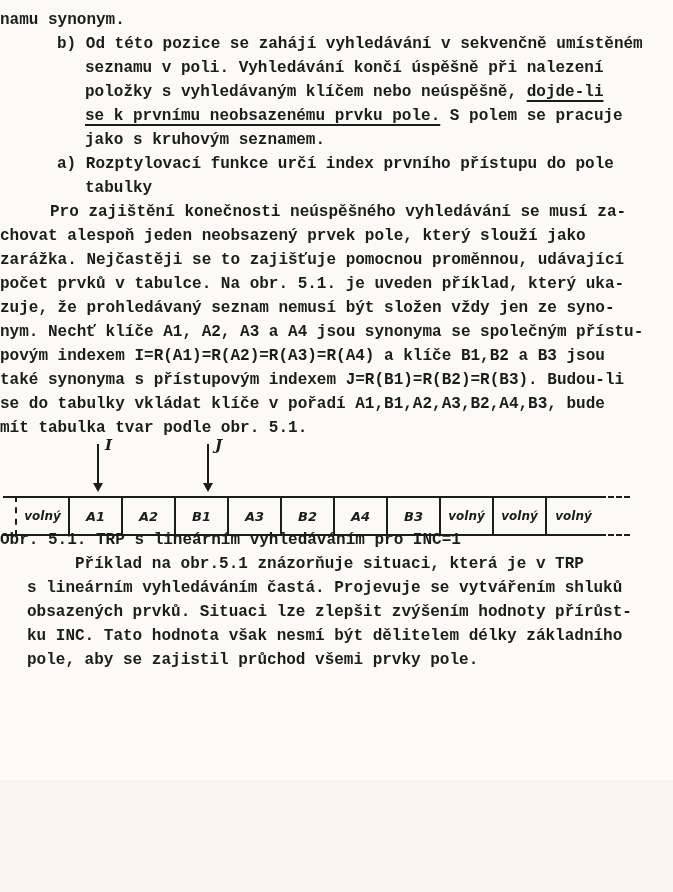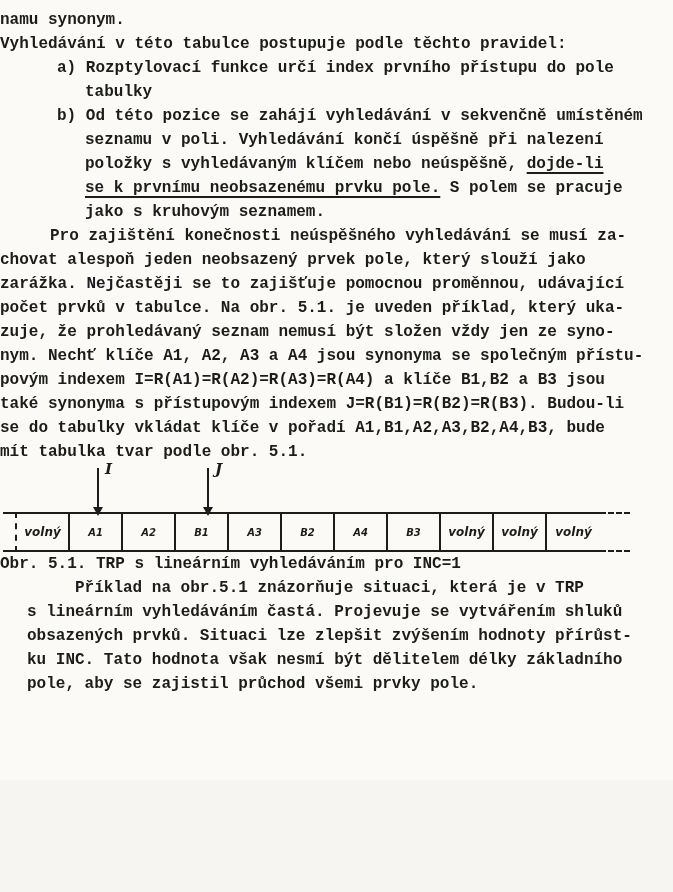--- a/index.html
+++ b/index.html
@@ -38,56 +38,55 @@
     content:""; position:absolute; bottom:-8px; left:-4px;
     border:5px solid transparent; border-top:9px solid #1c1c1c; border-bottom:none;
   }
   .arrow-i { left:97px; }
   .arrow-j { left:207px; }
   .arrow-label {
     position:absolute; top:-6px; left:8px;
     font-family:"DejaVu Serif",serif; font-style:italic; font-weight:bold;
     font-size:15px; line-height:15px; color:#1c1c1c;
   }
-  .hash-row { position:absolute; top:48px; left:3px; display:flex; align-items:stretch; }
+  .hash-row { position:absolute; top:56px; left:3px; display:flex; align-items:stretch; }
   .ext { width:12px; height:40px; box-sizing:border-box;
          border-top:2px dashed #1c1c1c; border-bottom:2px dashed #1c1c1c; }
   .ext.right { width:30px; }
   .cell {
     width:55px; height:40px; box-sizing:border-box;
     border:2px solid #1c1c1c; margin-left:-2px;
     display:flex; align-items:center; justify-content:center;
     font-family:"DejaVu Sans",sans-serif; font-style:italic; font-weight:bold;
-    font-size:10px; line-height:15px; white-space:nowrap;
+    font-size:13px; line-height:15px; white-space:nowrap;
   }
   .cell.first { margin-left:0; border-left-style:dashed; }
   .cell.last  { border-right:none; }
   .cell.free  { font-size:12px; }
   .caption { margin-top:36px; margin-left:57px; }
   .p3 { margin-top:18px;padding-left:27px; }
 </style>
 </head>
 <body>
 
 <div class="page">
 
   <p class="lead">namu synonym.</p>
 
 
 
-  <p class="para rules-intro">Vyhledávání v této tabulce postupuje podle těchto pravidel:</p>
-
-  <p class="rule">a) Rozptylovací funkce určí index prvního přístupu do pole
-tabulky</p>
 
   <p class="rule"><span>b) Od této pozice se zahájí vyhledávání v sekvenčně umístěném
 seznamu v poli. Vyhledávání končí úspěšně při nalezení
 položky s vyhledávaným klíčem nebo neúspěšně, </span><span class="u">dojde-li</span><span>
 </span><span class="u">se k prvnímu neobsazenému prvku pole.</span><span> S polem se pracuje
 jako s kruhovým seznamem.</span></p>
+
+  <p class="rule">a) Rozptylovací funkce určí index prvního přístupu do pole
+tabulky</p>
 
   <p class="para ind">Pro zajištění konečnosti neúspěšného vyhledávání se musí za-
 chovat alespoň jeden neobsazený prvek pole, který slouží jako
 zarážka. Nejčastěji se to zajišťuje pomocnou proměnnou, udávající
 počet prvků v tabulce. Na obr. 5.1. je uveden příklad, který uka-
 zuje, že prohledávaný seznam nemusí být složen vždy jen ze syno-
 nym. Nechť klíče A1, A2, A3 a A4 jsou synonyma se společným přístu-
 povým indexem I=R(A1)=R(A2)=R(A3)=R(A4) a klíče B1,B2 a B3 jsou
 také synonyma s přístupovým indexem J=R(B1)=R(B2)=R(B3). Budou-li
 se do tabulky vkládat klíče v pořadí A1,B1,A2,A3,B2,A4,B3, bude

